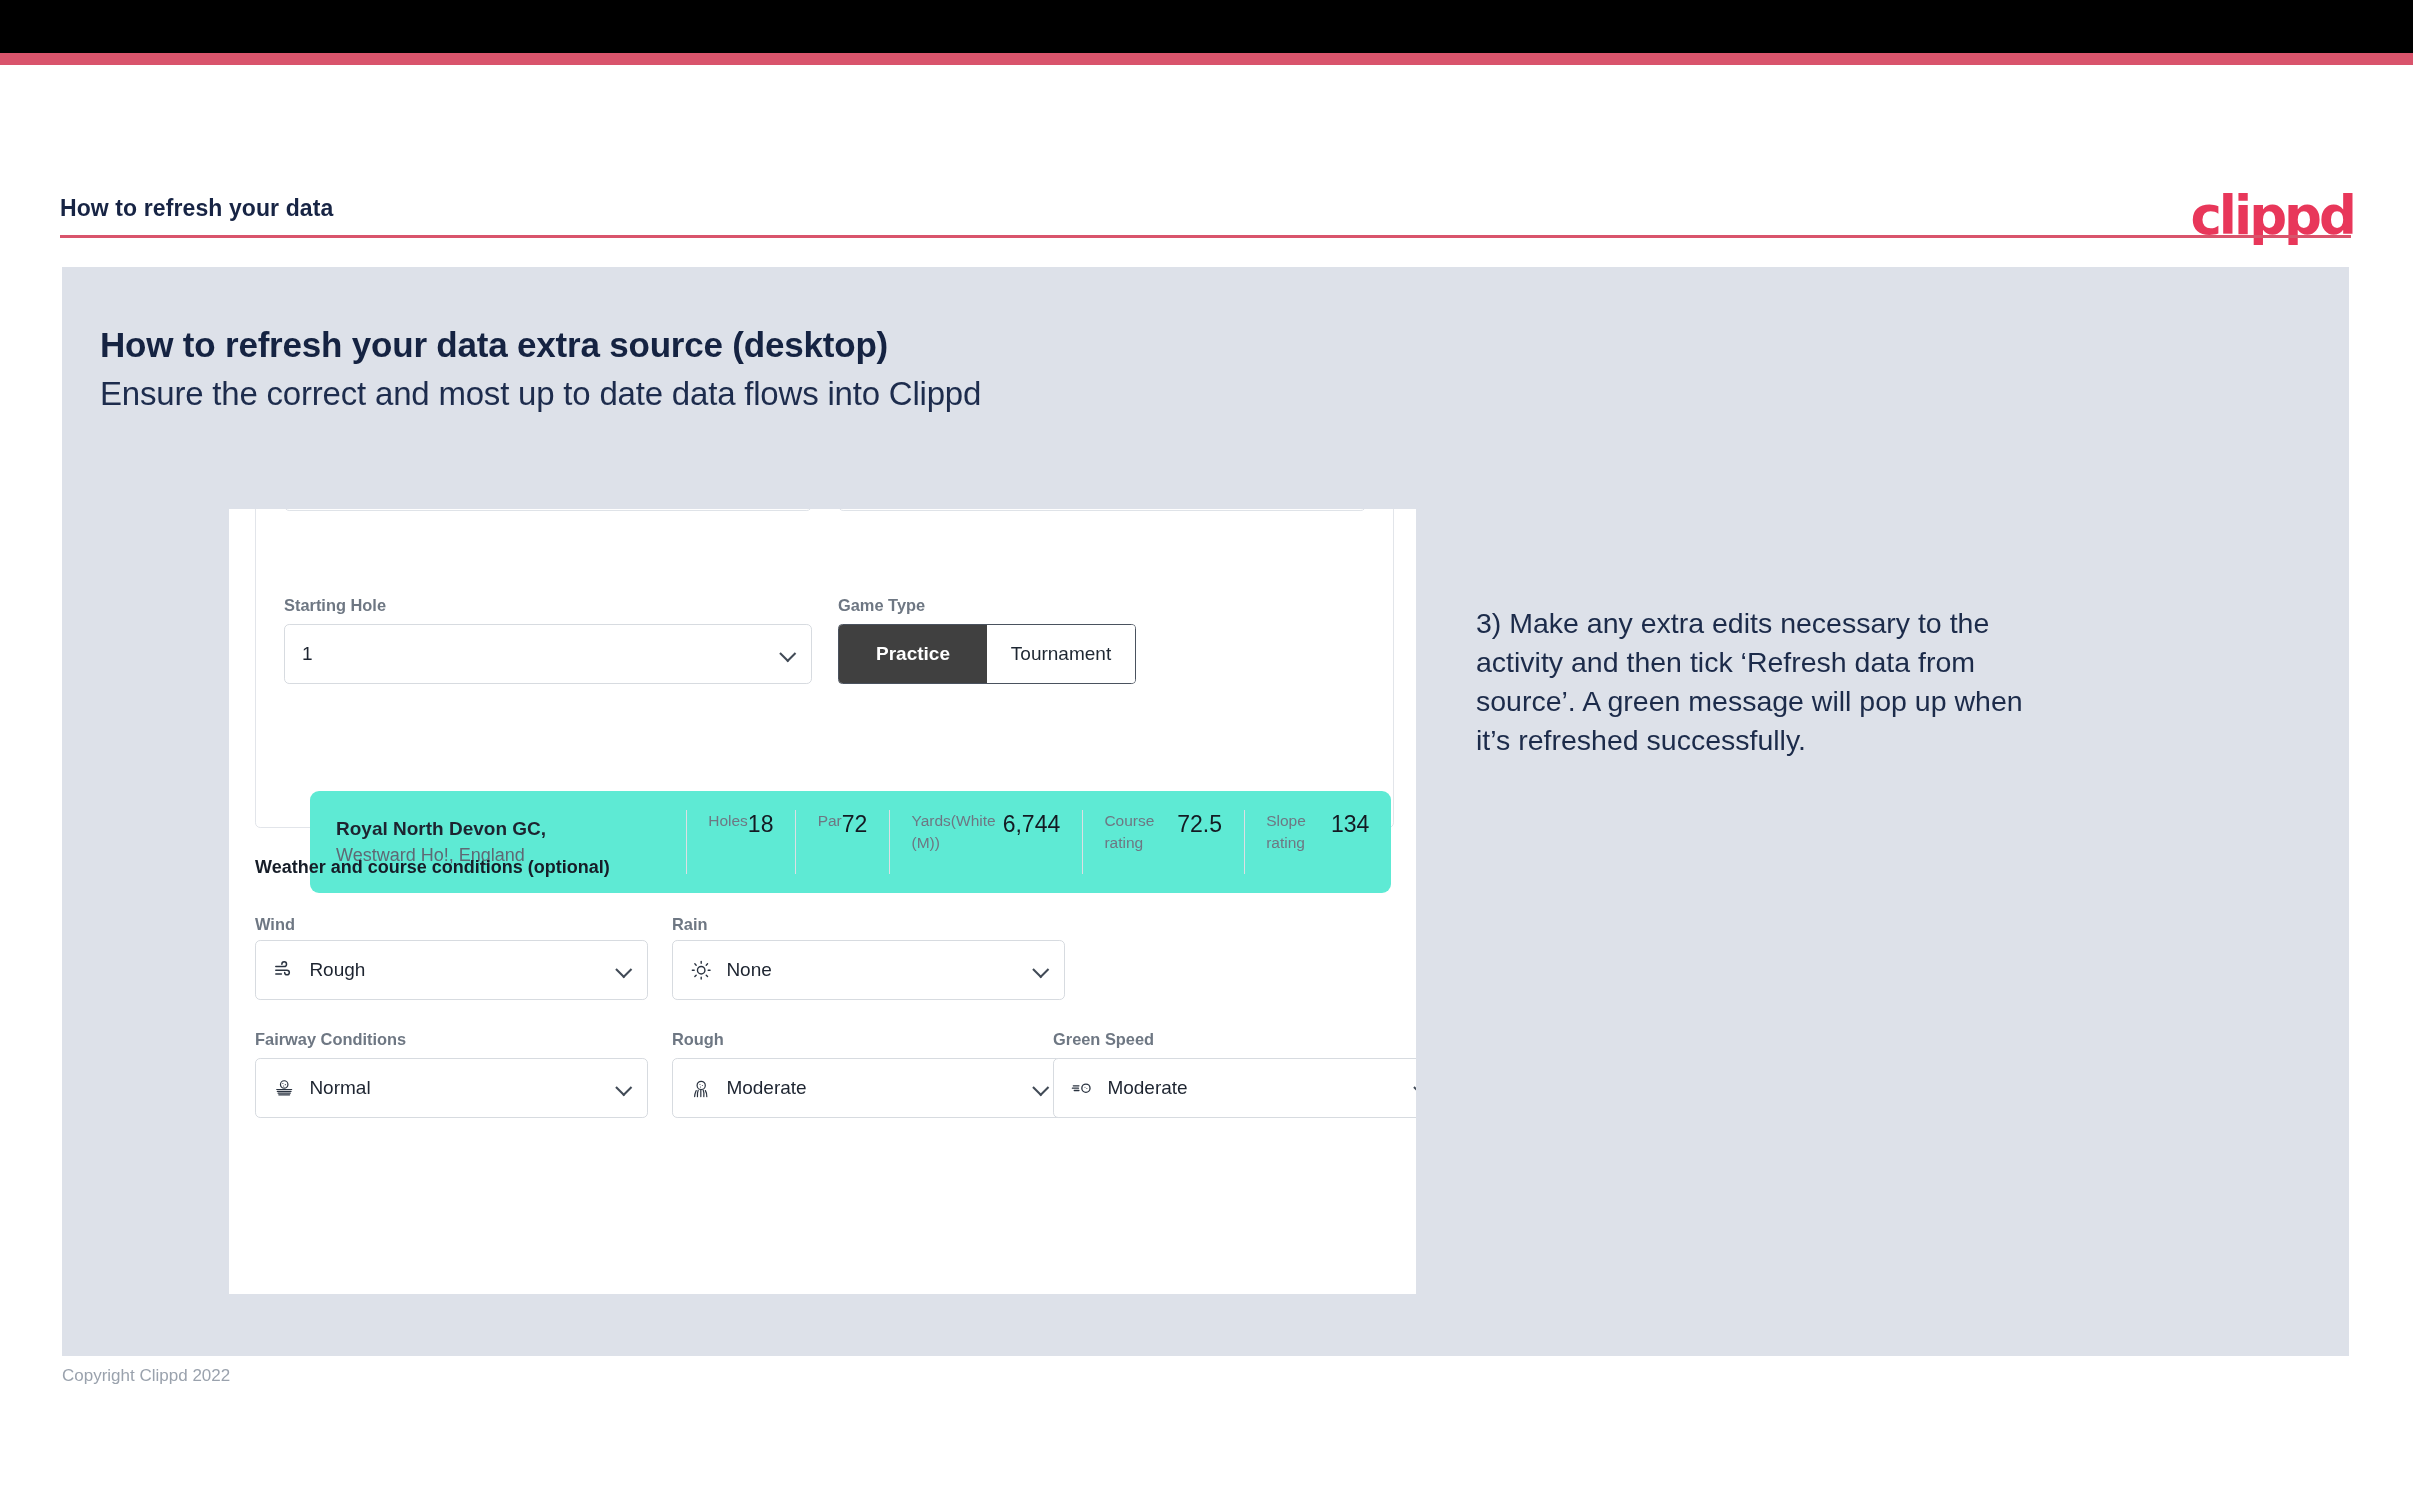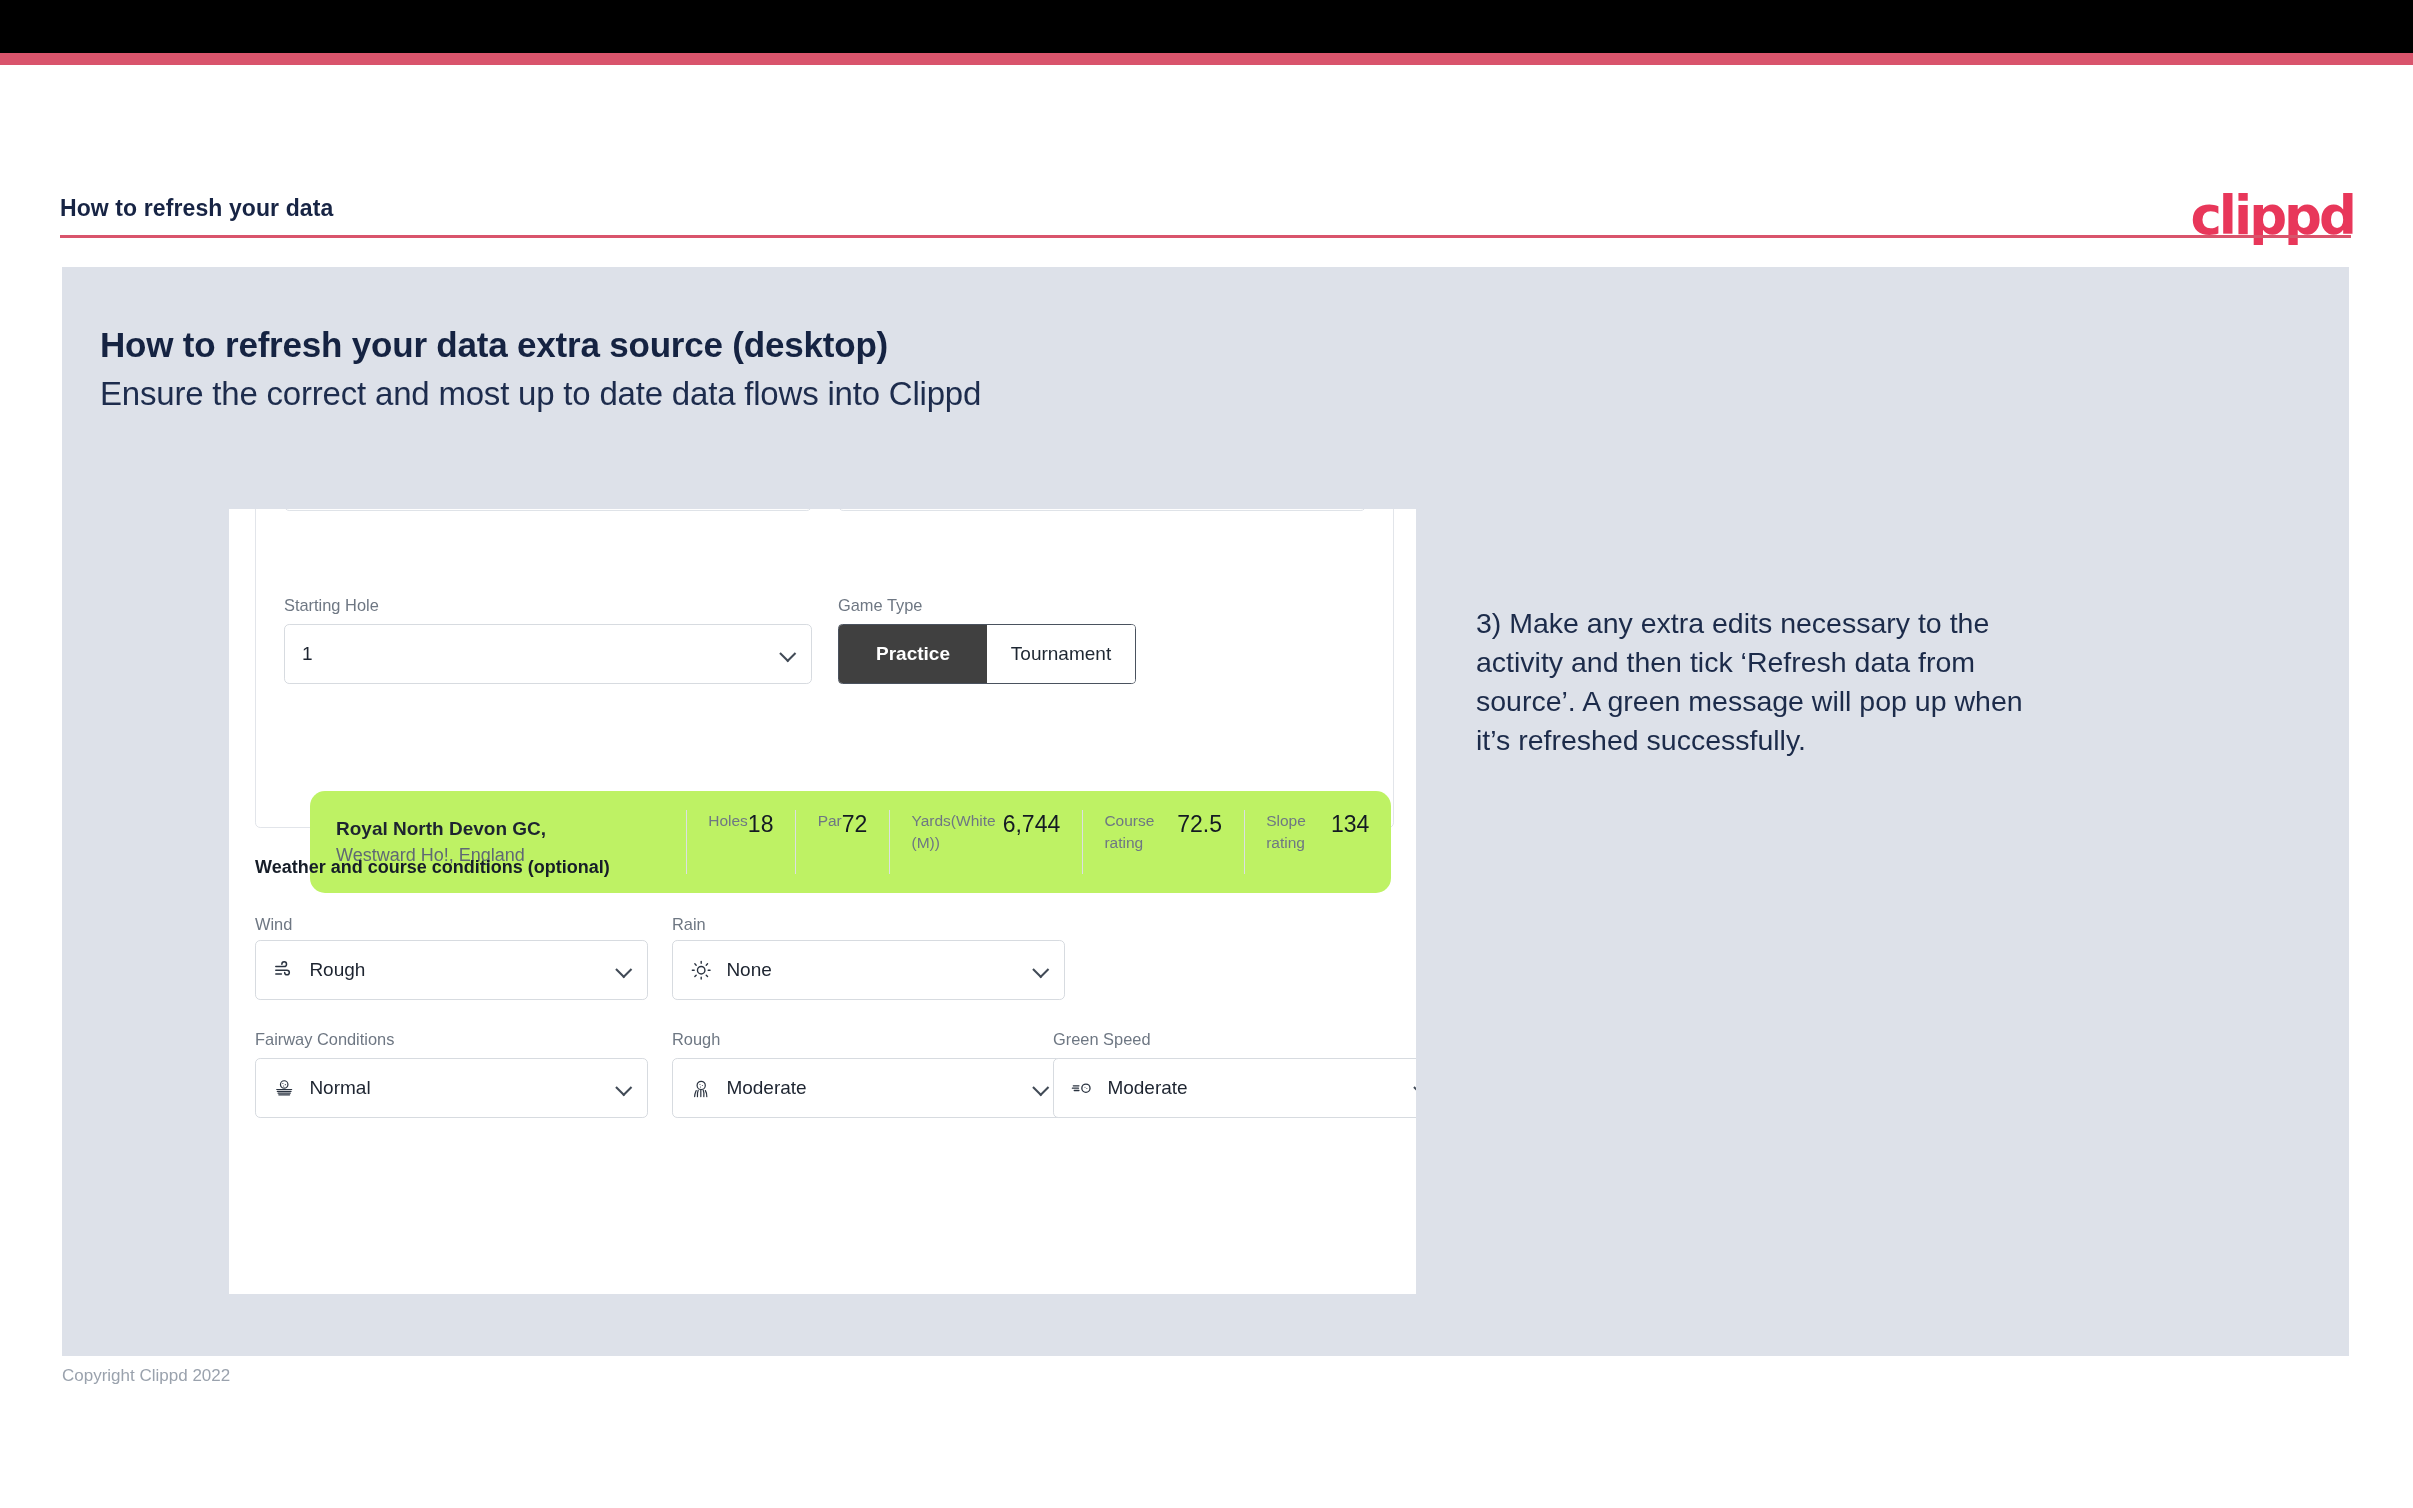--- a/index.html
+++ b/index.html
@@ -61,21 +61,21 @@
   }
   .cut-input {
     position:absolute; top:0; height:53px;
     border:0.9px solid #dfe3e8; border-radius:5.2px; background:#fff;
   }
   .cut-input.a { left:28px; width:528px; }
   .cut-input.b { left:582px; width:528px; }
 
   .field-label {
     position:absolute;
-    font-size:16.4px; color:#6e7783; font-weight:400;
+    font-size:16.4px; color:#6e7783; font-weight:700;
   }
   .select-box {
     position:absolute; height:60px;
     border:0.9px solid #d7dbe0; border-radius:5.2px; background:#ffffff;
     display:flex; align-items:center; padding:0 17px;
   }
   .select-val { font-size:19px; color:#1d2430; }
   .chev {
     position:absolute; right:15.5px; top:50%; transform:translateY(-50%);
     width:14.7px; height:14.7px;
@@ -97,21 +97,21 @@
     display:flex; align-items:center; justify-content:center;
     font-size:19px; width:148px; height:100%;
   }
   .seg-btn.active { background:#404040; color:#ffffff;font-weight:bold; }
   .seg-btn.idle   { background:#ffffff; color:#1e2732; }
 
   
   .course-strip {
     position:absolute; left:54px; top:333px;
     width:1081px; height:102px;
-    background:#bef264; border-radius:15px;
+    background:#5eead4; border-radius:9px;
     display:flex; align-items:center;
   }
   .course-name {
     padding-left:26px; width:436px;
   }
   .course-name .n1 { font-size:19px; font-weight:700; color:#1d2430; line-height:26px;}
   .course-name .n2 { font-size:18px; color:#5f6874; line-height:27px; }
   .stat {
     height:64px; padding:0 21.6px;
     border-left:0.9px solid #dcdfe3;

